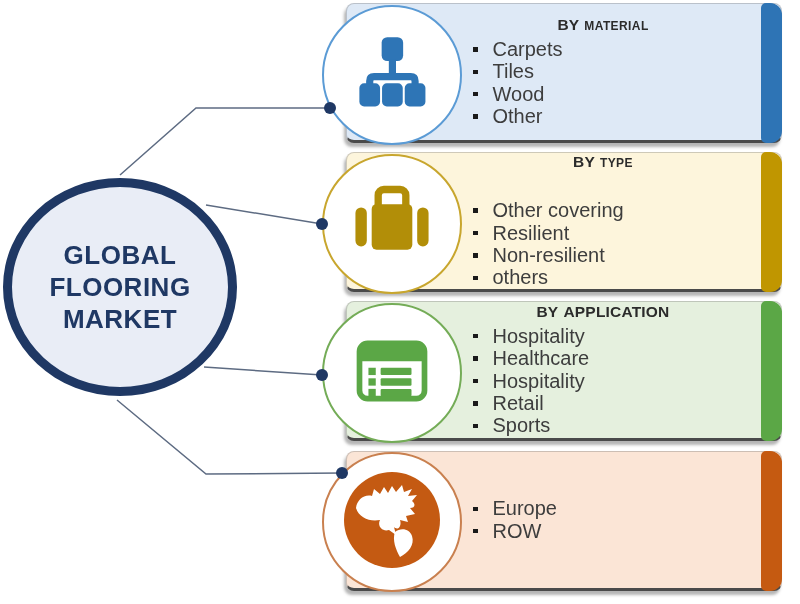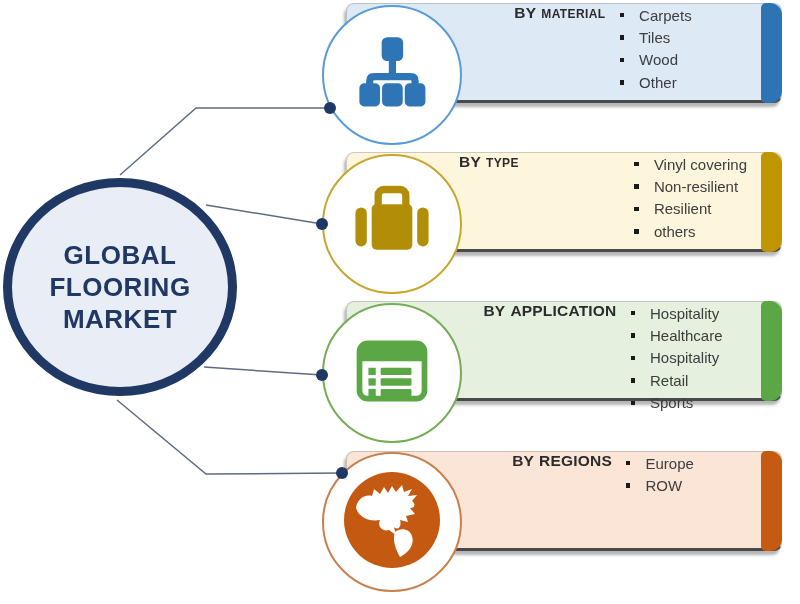--- a/index.html
+++ b/index.html
@@ -13,46 +13,46 @@
     box-sizing:border-box;border:9px solid #1F3864;border-radius:50%;
     background:#E9EDF6;display:flex;align-items:center;justify-content:center;
     z-index:2;
   }
   .center-text{
     text-align:center;color:#1F3864;font-weight:bold;font-size:26px;
     line-height:32px;letter-spacing:.5px;
   }
   
   .panel{
-    position:absolute;left:346px;width:436px;height:100px;box-sizing:border-box;
+    position:absolute;left:346px;width:436px;height:140px;box-sizing:border-box;
     border-radius:8px;z-index:1;
     background:var(--bg,#eee);
     border:1px solid rgba(120,120,120,.35);
     border-bottom:3px solid #4A4A4A;
     box-shadow:-2px 4px 3px rgba(90,90,90,.45);
-    display:flex;justify-content:center;
+    display:flex;flex-direction:column;justify-content:center;
     padding-left:112px;padding-right:34px;
   }
   .panel-1{top:3px;}  .panel-2{top:152px;justify-content:space-between;}  .panel-3{top:301px;}  .panel-4{top:451px;}
   .accent-bar{
     position:absolute;right:-1px;top:-1px;bottom:-3px;width:21px;
     background:var(--accent,#888);border-radius:5px 12px 12px 5px;
   }
   .panel-title{
     text-align:center;font-weight:bold;color:#2B2B2B;font-size:15.5px;
     letter-spacing:.2px;margin-bottom:4px;white-space:nowrap;
   }
   .panel-title .rest{margin-left:5px;}
   .panel-title .rest.sc{font-size:12px;letter-spacing:.4px;}
   ul.items{list-style:none;margin:0;padding:0;}
   ul.items li{display:flex;align-items:center;height:22.4px;}
   .bullet{
     width:4.5px;height:4.5px;background:#1a1a1a;margin:0 15px 0 14px;flex:none;
   }
-  .item-text{font-size:15px;color:#3D3D3D;}
+  .item-text{font-size:20px;color:#3D3D3D;}
   
   .icon-circle{
     position:absolute;left:322px;width:140px;height:140px;box-sizing:border-box;
     border-radius:50%;background:#fff;display:flex;align-items:center;justify-content:center;
     z-index:2;
   }
   .circle-1{top:5px;border:2px solid #5B9BD5;}
   .circle-2{top:154px;border:2px solid #C8A62E;}
   .circle-3{top:303px;border:2px solid #74AC57;}
   .circle-4{top:452px;border:2px solid #C9804F;}
@@ -98,29 +98,29 @@
   </div>
 
   <div class="panel panel-2" style="--bg: #FDF5DC; --accent: #C09600;">
     <div class="accent-bar"></div>
     <div class="panel-title">
       <span>BY</span><span class="rest sc">TYPE</span>
     </div>
     <ul class="items">
         <li>
           <span class="bullet"></span>
-          <span class="item-text">Vinyl covering</span>
+          <span class="item-text">Other covering</span>
+        </li>
+        <li>
+          <span class="bullet"></span>
+          <span class="item-text">Resilient</span>
         </li>
         <li>
           <span class="bullet"></span>
           <span class="item-text">Non-resilient</span>
-        </li>
-        <li>
-          <span class="bullet"></span>
-          <span class="item-text">Resilient</span>
         </li>
         <li>
           <span class="bullet"></span>
           <span class="item-text">others</span>
         </li>
       </ul>
   </div>
 
   <div class="panel panel-3" style="--bg: #E5F0DE; --accent: #5BA746;">
     <div class="accent-bar"></div>
@@ -146,23 +146,20 @@
         </li>
         <li>
           <span class="bullet"></span>
           <span class="item-text">Sports</span>
         </li>
       </ul>
   </div>
 
   <div class="panel panel-4" style="--bg: #FBE5D6; --accent: #C55A11;">
     <div class="accent-bar"></div>
-    <div class="panel-title">
-      <span>BY</span><span class="rest">REGIONS</span>
-    </div>
     <ul class="items">
         <li>
           <span class="bullet"></span>
           <span class="item-text">Europe</span>
         </li>
         <li>
           <span class="bullet"></span>
           <span class="item-text">ROW</span>
         </li>
       </ul>

